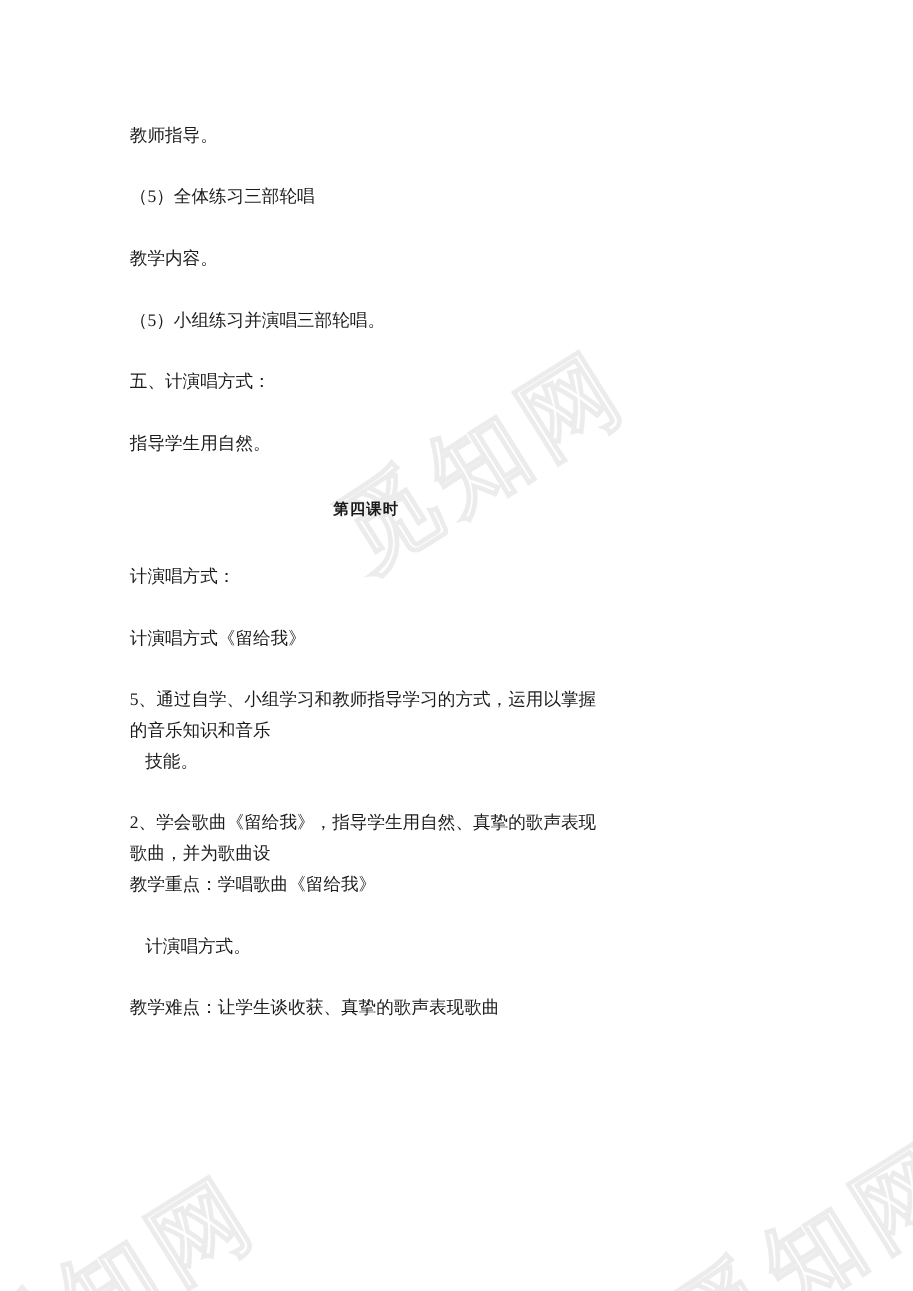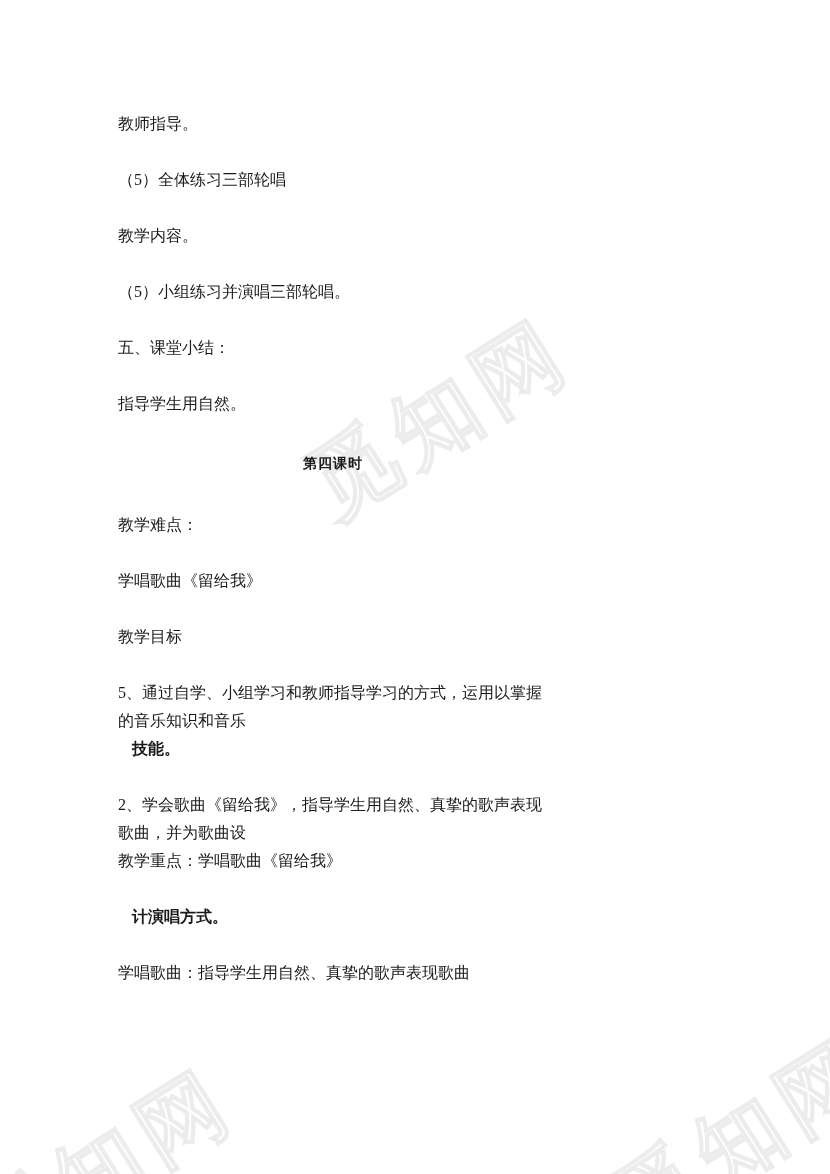--- a/index.html
+++ b/index.html
@@ -71,21 +71,20 @@
     font-size: 14px;
     margin-top: 34px;
     margin-bottom: 34px;
     letter-spacing: 1px;
   }
   .first {
     margin-top: 110px;
   }
   .sub-indent {
     padding-left: 14px;
-    font-weight: bold;
   }
 </style>
 </head>
 <body>
 
 <div class="page">
 
   <div class="watermark wm-1">觅知网</div>
   <div class="watermark wm-2">觅知网</div>
   <div class="watermark wm-3">觅知网</div>
@@ -93,36 +92,35 @@
   <div class="content">
 
     <p class="para first">教师指导。</p>
 
     <p class="para">（5）全体练习三部轮唱</p>
 
     <p class="para">教学内容。</p>
 
     <p class="para">（5）小组练习并演唱三部轮唱。</p>
 
-    <p class="para">五、课堂小结：</p>
+    <p class="para">五、计演唱方式：</p>
 
     <p class="para">指导学生用自然。</p>
 
     <p class="heading">第四课时</p>
 
-    <p class="para">教学难点：</p>
+    <p class="para">计演唱方式：</p>
 
-    <p class="para">学唱歌曲《留给我》</p>
+    <p class="para">计演唱方式《留给我》</p>
 
-    <p class="para">教学目标</p>
 
     <p>5、通过自学、小组学习和教师指导学习的方式，运用以掌握的音乐知识和音乐</p>
     <p class="para sub-indent">技能。</p>
 
     <p>2、学会歌曲《留给我》，指导学生用自然、真挚的歌声表现歌曲，并为歌曲设</p>
     <p class="para">教学重点：学唱歌曲《留给我》</p>
 
     <p class="para sub-indent">计演唱方式。</p>
 
-    <p class="para">学唱歌曲：指导学生用自然、真挚的歌声表现歌曲</p>
+    <p class="para">教学难点：让学生谈收获、真挚的歌声表现歌曲</p>
 
   </div>
 </div>
 
 </body></html>

